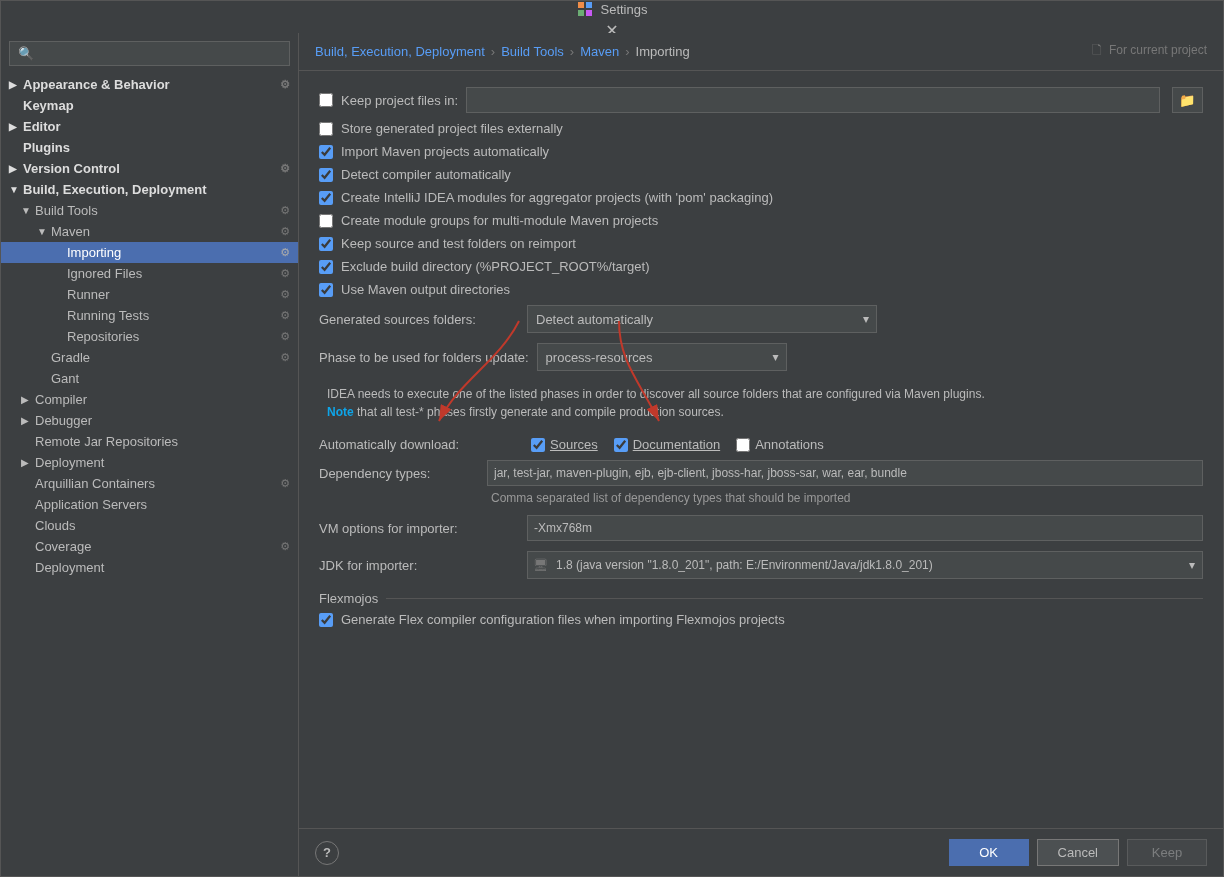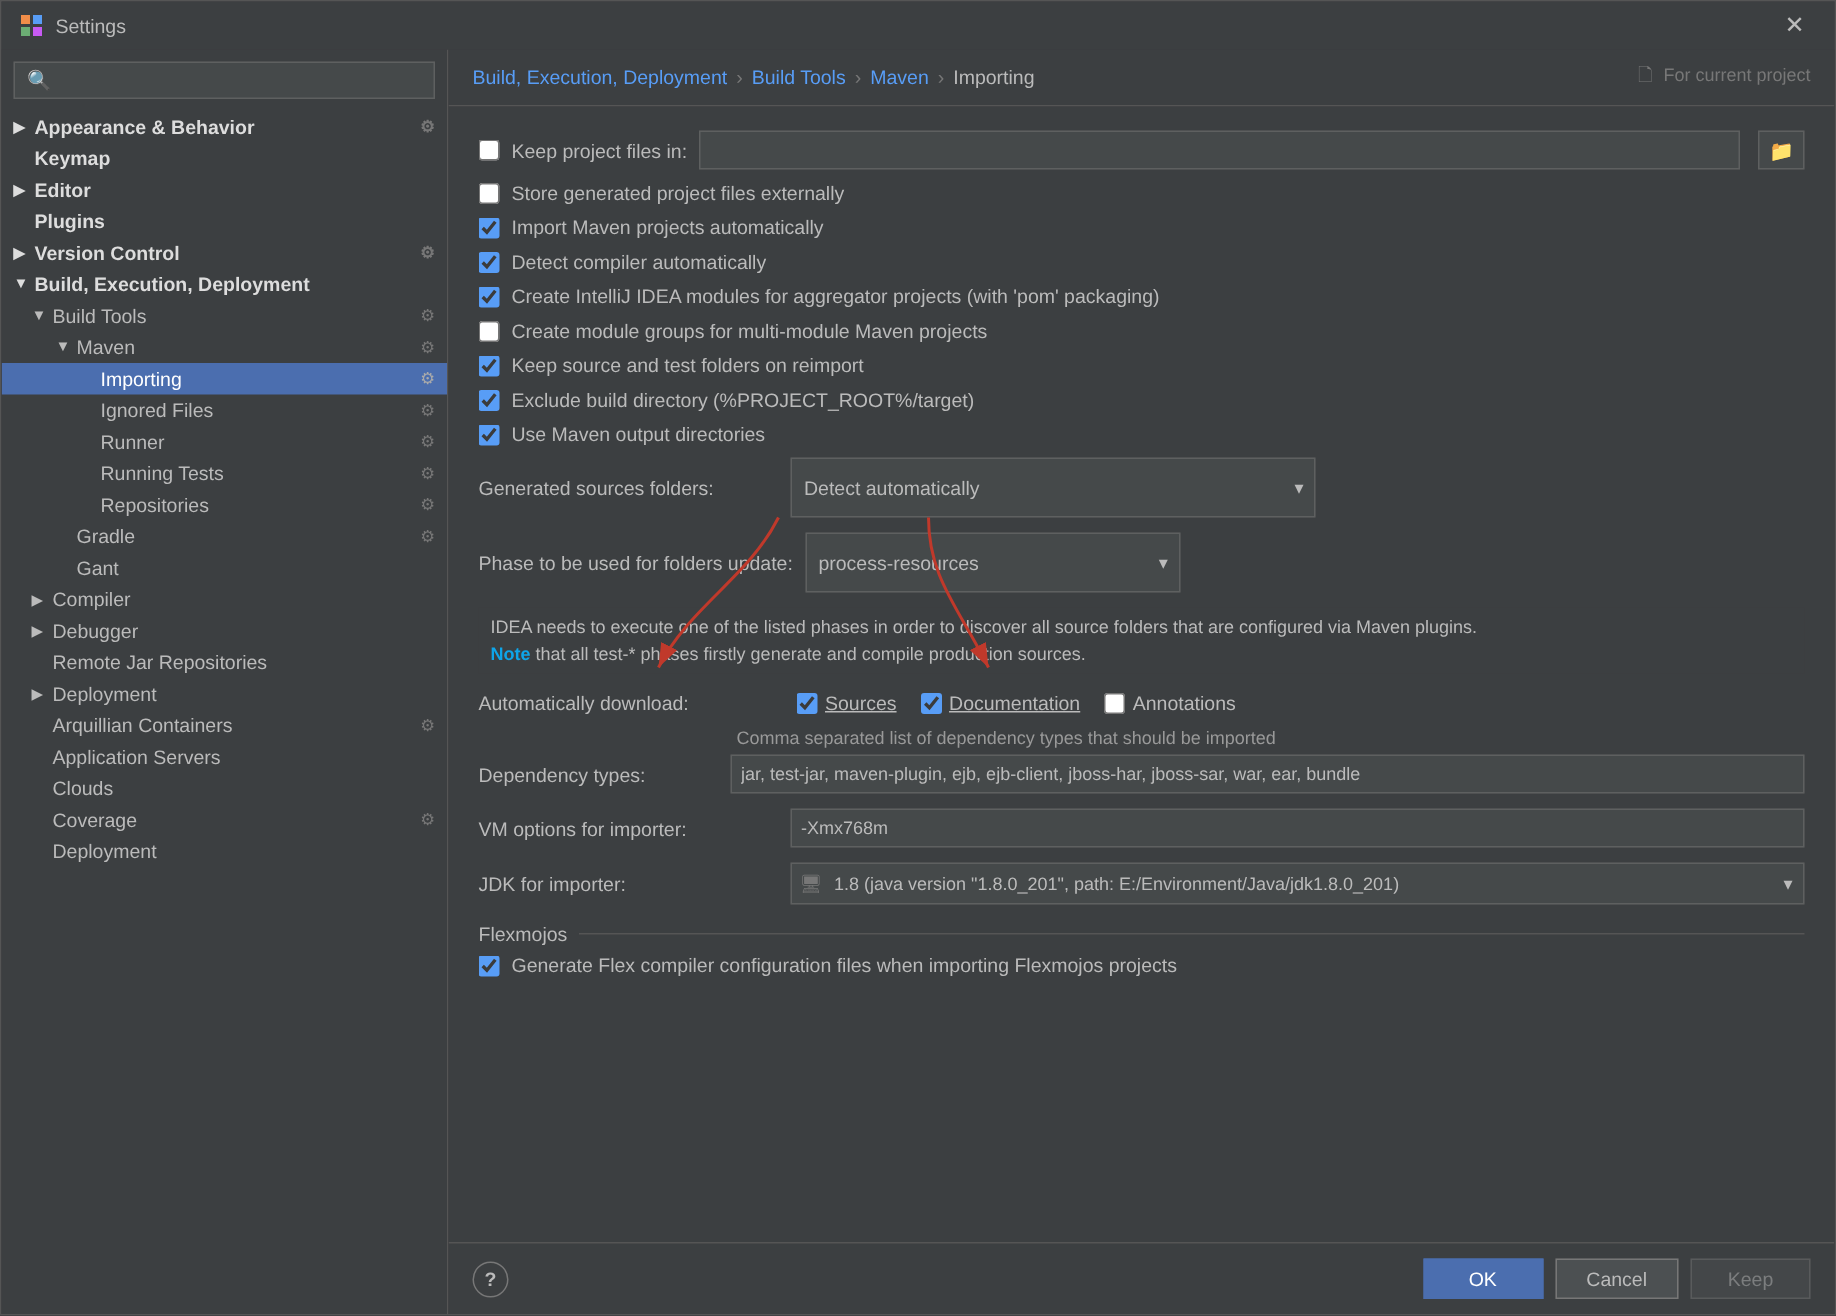--- a/index.html
+++ b/index.html
@@ -1,20 +1,20 @@
 <!DOCTYPE html>
 <html><head>
   <meta charset="utf-8">
   <style>
     * { box-sizing: border-box; margin: 0; padding: 0; }
     body { font-family: "Segoe UI", Arial, sans-serif; font-size: 13px; background: #3c3f41; display: flex; justify-content: center; align-items: center; height: 100vh; }
     
     .window { width: 1224px; height: 877px; background: #3c3f41; border: 1px solid #555; display: flex; flex-direction: column; }
     
-    .title-bar { height: 32px; background: #3c3f41; display: flex; align-items: center; padding: 0 12px; justify-content: space-between; flex-shrink: 0; }
+    .title-bar { height: 32px; background: #3c3f41; display: flex; align-items: center; padding: 0 12px; justify-content: space-between; flex-shrink: 0; flex-direction: column; }
     .title-bar-left { display: flex; align-items: center; gap: 8px; }
     .title-text { color: #bbb; font-size: 13px; }
     .close-btn { color: #bbb; cursor: pointer; font-size: 16px; background: none; border: none; padding: 4px 8px; }
     
     .content { display: flex; flex: 1; background: #3c3f41; overflow: hidden; }
     
     
     .sidebar { width: 298px; background: #3c3f41; border-right: 1px solid #555; display: flex; flex-direction: column; flex-shrink: 0; overflow-y: auto; }
     
     .search-box { margin: 8px; padding: 4px 8px; background: #45494a; border: 1px solid #5e6060; color: #bbb; font-size: 13px; width: calc(100% - 16px); outline: none; }
@@ -42,21 +42,21 @@
     .setting-row { display: flex; align-items: center; margin-bottom: 8px; gap: 8px; }
     .setting-row label { color: #bbb; display: flex; align-items: center; gap: 6px; cursor: pointer; }
     
     input[type="checkbox"] { width: 14px; height: 14px; margin: 0; accent-color: #589df6; flex-shrink: 0; cursor: pointer; }
     
     .text-input { background: #45494a; border: 1px solid #5e6060; color: #bbb; padding: 3px 6px; font-size: 12px; height: 26px; outline: none; }
     
     .form-group { display: flex; align-items: center; margin-bottom: 10px; gap: 8px; }
     .form-label { color: #bbb; min-width: 200px; white-space: nowrap; }
     
-    .dropdown { background: #45494a; border: 1px solid #5e6060; color: #bbb; padding: 3px 24px 3px 8px; font-size: 13px; height: 40px; appearance: none; -webkit-appearance: none; outline: none; cursor: pointer; position: relative; min-width: 200px; }
+    .dropdown { background: #45494a; border: 1px solid #5e6060; color: #bbb; padding: 3px 24px 3px 8px; font-size: 13px; height: 28px; appearance: none; -webkit-appearance: none; outline: none; cursor: pointer; position: relative; min-width: 200px; }
     .dropdown-wrapper { position: relative; display: inline-block; }
     .dropdown-wrapper::after { content: "▾"; position: absolute; right: 8px; top: 50%; transform: translateY(-50%); color: #bbb; pointer-events: none; font-size: 12px; }
     
     .hint-text { color: #999; font-size: 12px; margin-left: 4px; }
     
     .info-box { background: #3c3f41; color: #bbb; font-size: 12px; line-height: 1.5; padding: 4px 0; margin-bottom: 8px; }
     .info-box .note-bold { font-weight: bold; color: #0ea5e9; }
     
     .auto-download-row { display: flex; align-items: center; gap: 12px; margin-bottom: 8px; }
     .auto-download-label { color: #bbb; min-width: 200px; }
@@ -381,26 +381,26 @@
               <span class="ul">Documentation</span>
             </label>
             <label class="checkbox-label">
               <input type="checkbox" style="">
               <span>Annotations</span>
             </label>
           </div>
         </div>
 
         <div class="form-group" style="flex-direction:column; align-items:flex-start; gap:4px;">
-          <div style="padding-left:168px;">
-            <span class="hint-text">Comma separated list of dependency types that should be imported</span>
-          </div>
           <div style="display:flex; align-items:center; width:100%; gap:8px;">
             <span class="form-label" style="min-width:160px;">Dependency types:</span>
             <input type="text" class="text-input" style="flex: 1 1 0%; font-size: 12px;" value="jar, test-jar, maven-plugin, ejb, ejb-client, jboss-har, jboss-sar, war, ear, bundle">
+          </div>
+          <div style="padding-left:168px;">
+            <span class="hint-text">Comma separated list of dependency types that should be imported</span>
           </div>
         </div>
 
         <div class="form-group">
           <span class="form-label" style="min-width:200px;">VM options for importer:</span>
           <input type="text" class="text-input" style="flex: 1 1 0%;" value="-Xmx768m">
         </div>
 
         <div class="form-group">
           <span class="form-label" style="min-width:200px;">JDK for importer:</span>

